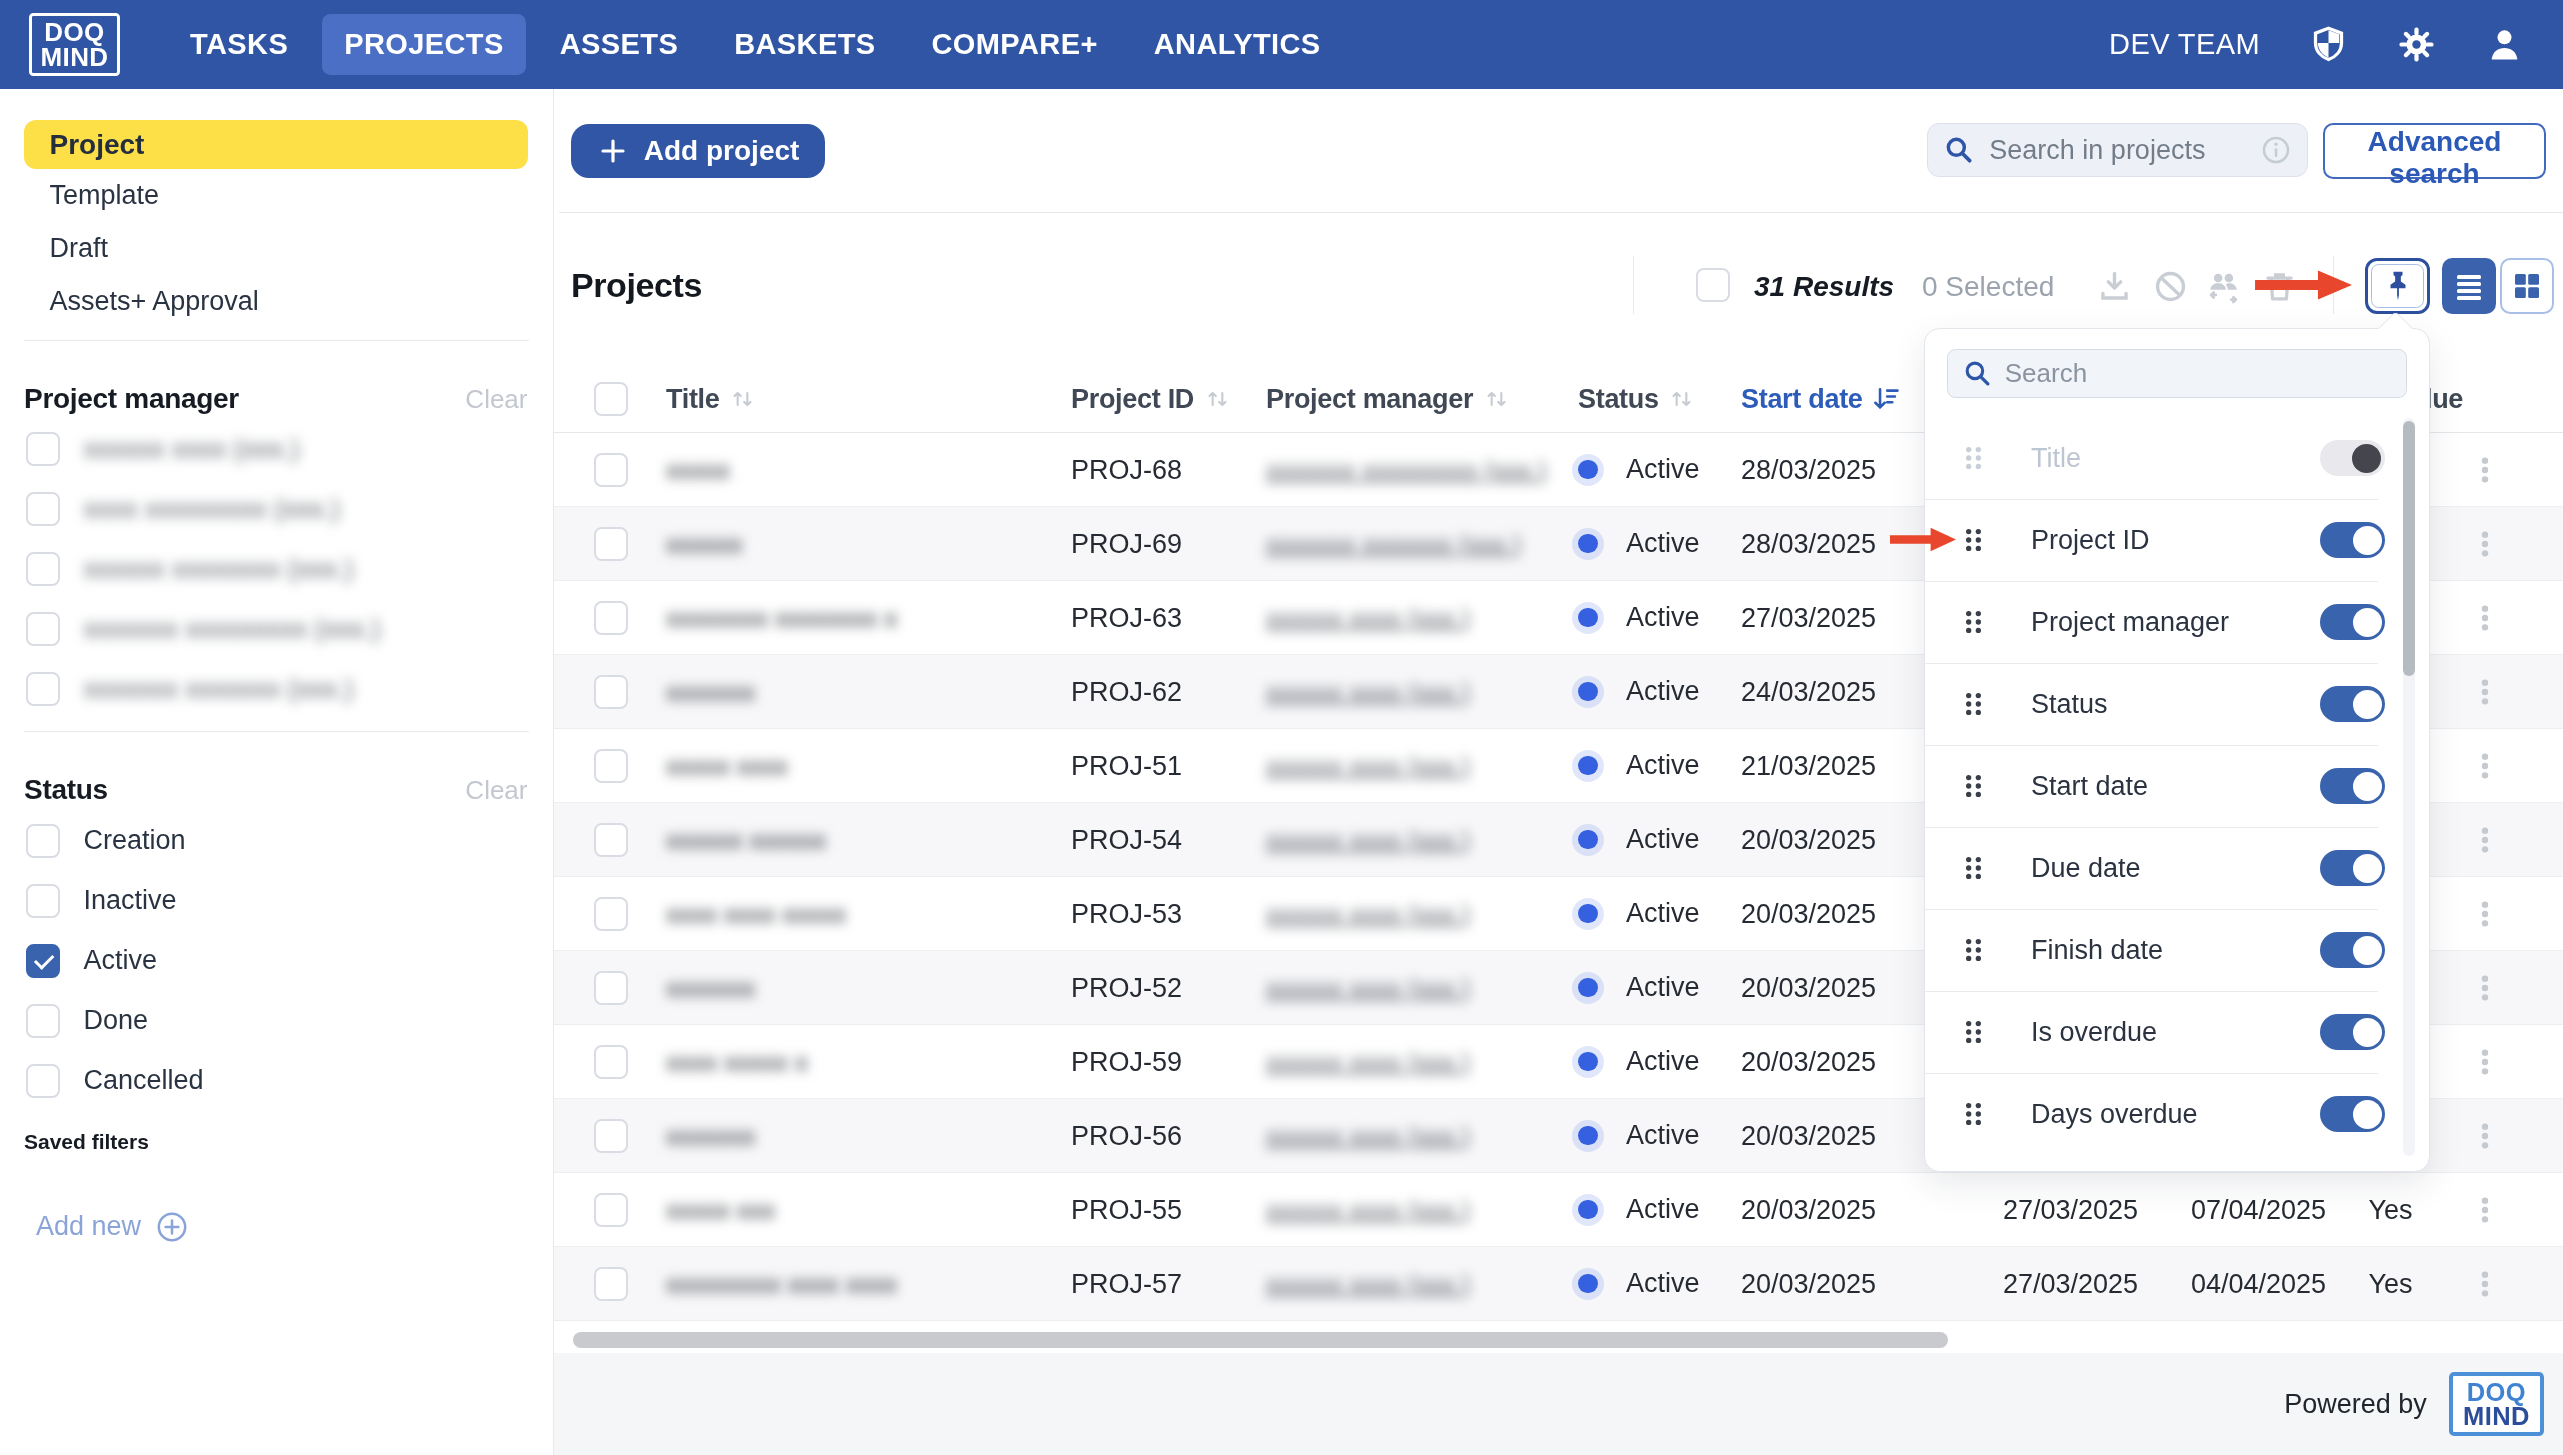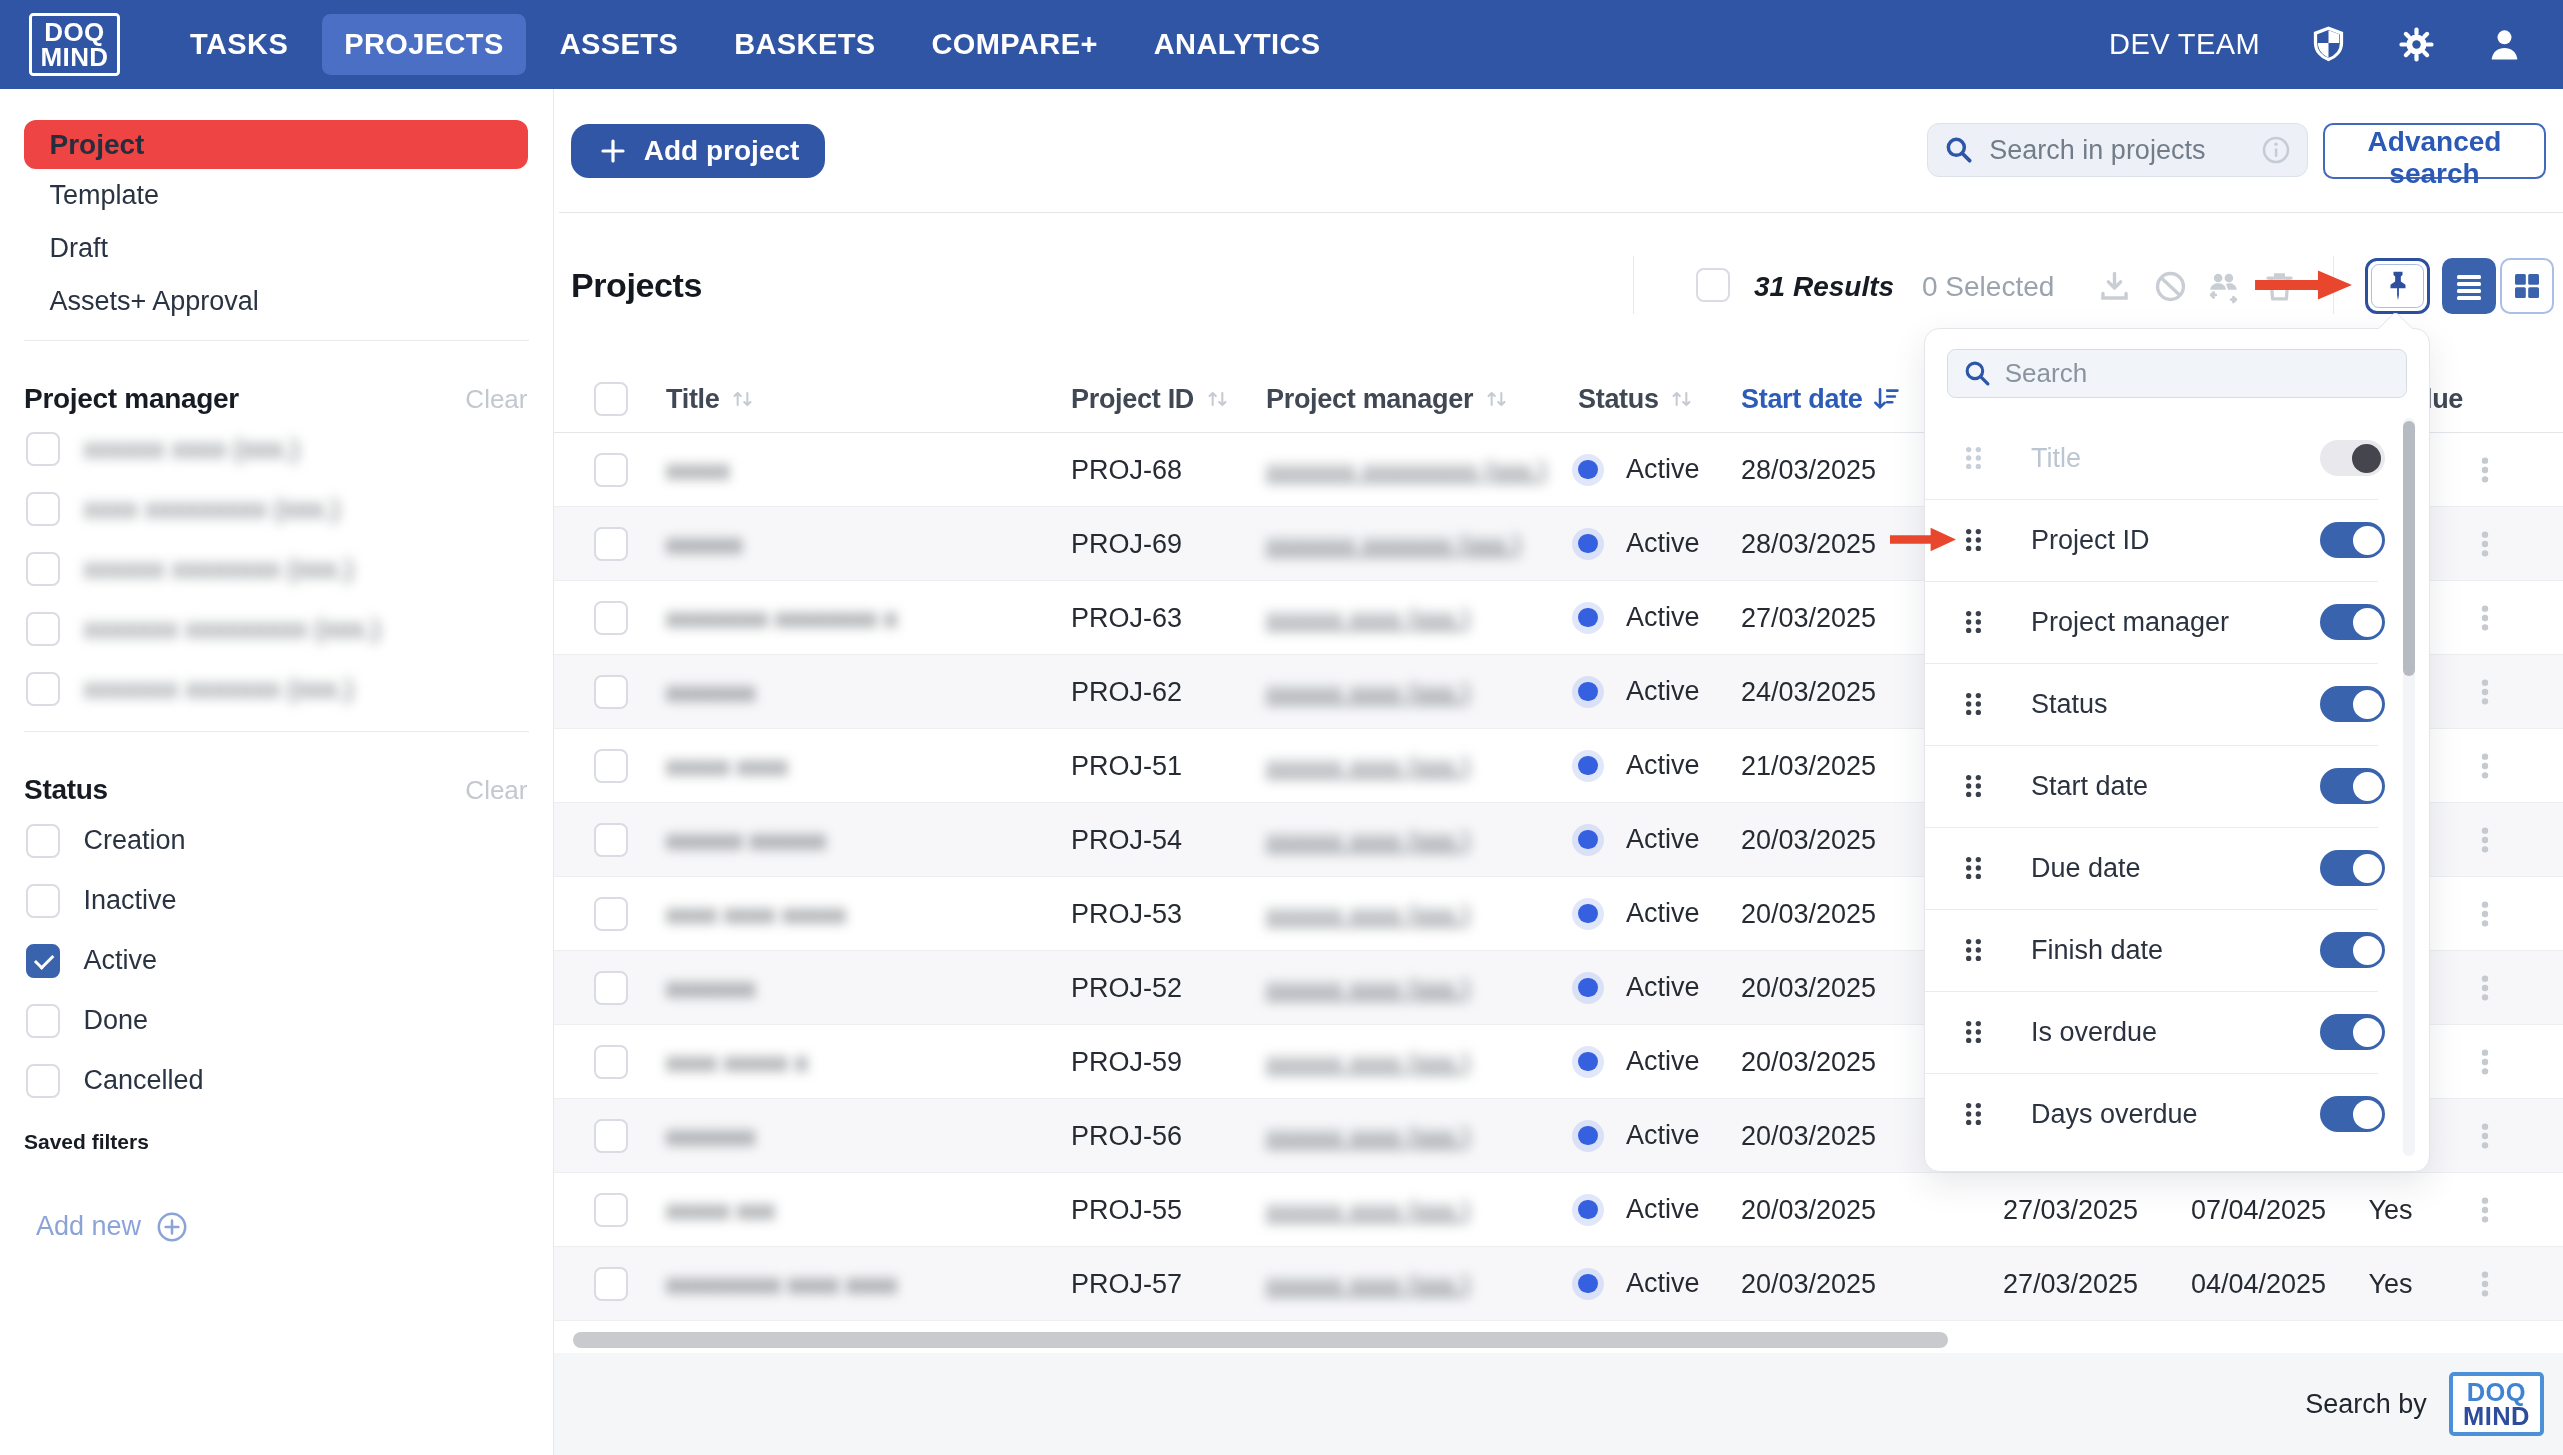--- a/index.html
+++ b/index.html
@@ -14,21 +14,21 @@
   .nav-item{color:#fff;font-weight:700;font-size:29px;letter-spacing:0.4px;padding:13.6px 22px;border-radius:8.5px;cursor:pointer;}
   .nav-item.active{background:#4a6fc4;}
   .topnav-right{margin-left:auto;display:flex;align-items:center;gap:49px;margin-right:39px;}
   .team-label{color:#fff;font-size:29px;font-weight:500;letter-spacing:0.4px;}
   .topnav-icon{width:39px;height:39px;cursor:pointer;}
   
   .shell{display:flex;height:1366px;}
   .sidebar{width:554px;flex-shrink:0;background:#fff;border-right:1.7px solid #e8e9ed;box-sizing:border-box;}
   .main{position:relative;flex:1;background:#fff;}
   
-  .side-pill{margin:31px 25.5px 0 24px;height:49px;border-radius:12px;background:#ef4444;display:flex;
+  .side-pill{margin:31px 25.5px 0 24px;height:49px;border-radius:12px;background:#fde047;display:flex;
              align-items:center;padding-left:25.5px;font-weight:700;font-size:28px;color:#252e3c;cursor:pointer;}
   .side-item{margin-left:24px;padding-left:25.5px;height:53px;display:flex;align-items:center;
              font-size:27px;color:#2a3342;cursor:pointer;}
   .side-divider{margin:12px 24px 0 24px;border-top:1.7px solid #e9eaed;}
   .side-sec-head{display:flex;justify-content:space-between;align-items:center;margin:41px 25.5px 0 24px;height:34px;}
   .side-sec-title{font-weight:700;font-size:28px;color:#171c24;letter-spacing:-0.3px;}
   .clear-link{font-size:26px;color:#c3c8d0;cursor:pointer;}
   .opt-list{margin-top:3.4px;}
   .opt{display:flex;align-items:center;height:60px;padding-left:25.5px;cursor:pointer;}
   .cb{width:34px;height:34px;box-sizing:border-box;border:2.1px solid #d9dce2;border-radius:7.7px;
@@ -918,21 +918,21 @@
           <path d="M0 14h74V3l40 17-40 17V26H0z" fill="#e8472d"></path>
         </svg>
     </div>
     <div class="arrow2">
       <svg width="66" height="29" viewBox="0 0 78 34">
           <path d="M0 12h48V3l30 14-30 14v-9H0z" fill="#e8472d"></path>
         </svg>
     </div>
 
     <div class="footer">
-      <span class="powered-label">Search by</span>
+      <span class="powered-label">Powered by</span>
       <span class="footer-logo">
         <div class="l1">DOQ</div>
         <div class="l2">MIND</div>
       </span>
     </div>
   </div>
 </div>
 
 
 </body></html>

